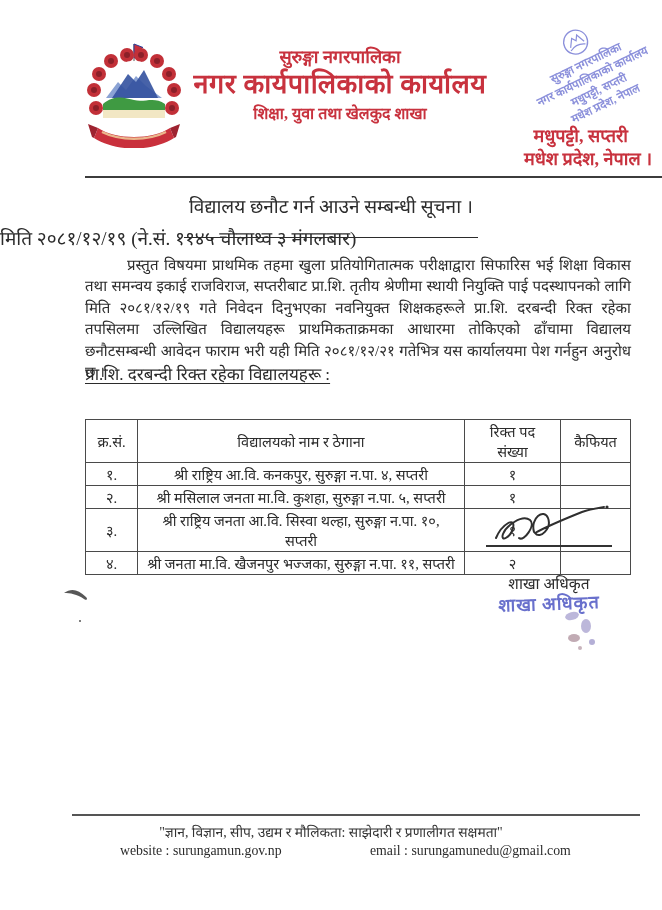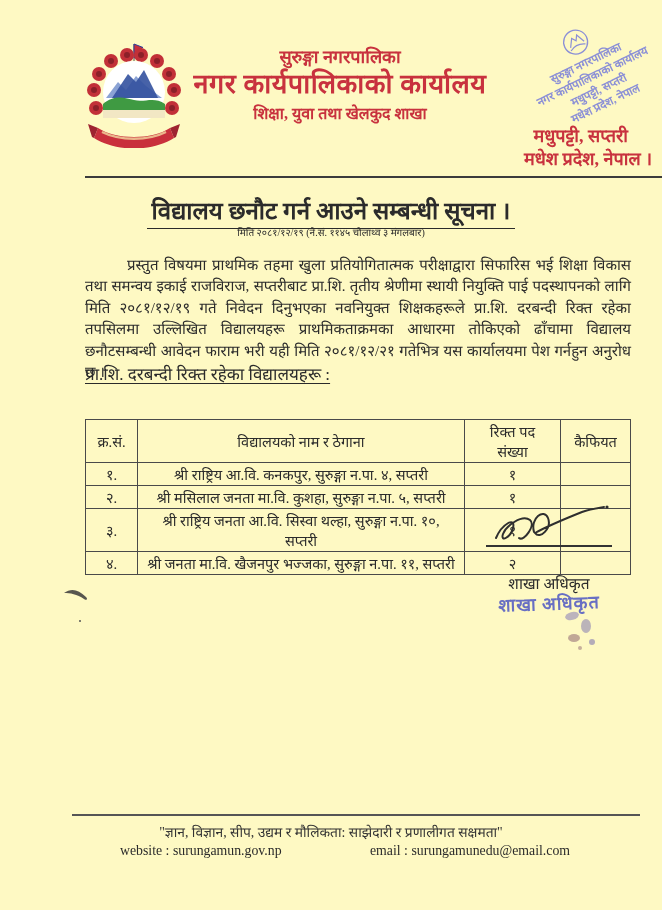--- a/index.html
+++ b/index.html
@@ -1,18 +1,18 @@
 <!DOCTYPE html>
 <html><head>
 <meta charset="utf-8">
 <style>
   html,body { margin:0; padding:0; background:#e9e9e9; }
   .page {
     position:relative; width:662px; height:910px; margin:0 auto;
-    background:#fef9c3; overflow:hidden;
+    background:#ffffff; overflow:hidden;
     font-family:"Liberation Serif","DejaVu Serif",serif;
     color:#2b2b2b;
   }
 
   
   .emblem { position:absolute; left:86px; top:42px; }
   .head-center { position:absolute; left:158px; top:46px; width:364px; text-align:center; color:#c8323e; }
   .hc-muni   { font-size:18px; font-weight:bold; line-height:22px; }
   .hc-office { font-size:27px; font-weight:bold; line-height:32px; letter-spacing:.5px; }
   .hc-branch { font-size:16px; font-weight:bold; line-height:26px; margin-top:1px; }
@@ -24,23 +24,23 @@
   .hs-l { font-size:11.5px; line-height:15px; white-space:nowrap; }
 
   .addr { position:absolute; color:#c8323e; font-weight:bold; font-size:18px; white-space:nowrap; }
   .addr1 { top:123px; right:34px; }
   .addr2 { top:146px; right:10px;margin-left:40px; }
 
   .rule { position:absolute; left:85px; right:0; top:176px; height:2px; background:#3c3c3c; }
 
   
   .title-wrap { position:absolute; top:193px; left:0; width:662px; text-align:center; }
-  .title { display:inline-block; font-size:24px; font-weight:bold;
-           border-bottom:1.5px solid #2b2b2b; padding:0 5px 2px; }
-  .dateline { position:absolute; top:225px; left:0; width:662px; text-align:center; font-size:10px; }
+  .title { display:inline-block; font-size:19px; font-weight:normal;
+           border-bottom:1.5px solid #2b2b2b; padding:0 5px 18px; }
+  .dateline { position:absolute; top:225px; left:0; width:662px; text-align:left; font-size:19px; }
 
   .body-par { position:absolute; left:85px; width:546px; top:255px;
               font-size:15px; line-height:21.4px; text-align:justify; text-indent:42px; }
 
   .list-label { position:absolute; left:85px; top:362px; font-size:17px;
                 text-decoration:underline; text-underline-offset:3px; }
 
   
   .vtable { position:absolute; left:85px; top:386px; width:546px;
             border-collapse:collapse; font-size:14.5px;margin-top:33px; }
@@ -207,15 +207,15 @@
   <div class="ink-mark">
     <svg width="32" height="40" viewBox="0 0 32 40">
       <path d="M2 8 C9 3 16 4 24 12 C26 14 25 16 22 14 C15 9 8 8 2 8 Z" fill="#3a3a3a" opacity=".85"></path>
       <circle cx="18" cy="36" r="1" fill="#555"></circle>
     </svg>
   </div>
 
   <div class="f-rule"></div>
   <div class="motto">"ज्ञान, विज्ञान, सीप, उद्यम र मौलिकता: साझेदारी र प्रणालीगत सक्षमता"</div>
   <div class="c-web"><span>website : </span><span>surungamun.gov.np</span></div>
-  <div class="c-email"><span>email : </span><span>surungamunedu@email.com</span></div>
+  <div class="c-email"><span>email : </span><span>surungamunedu@gmail.com</span></div>
 
 </div>
 
 </body></html>

